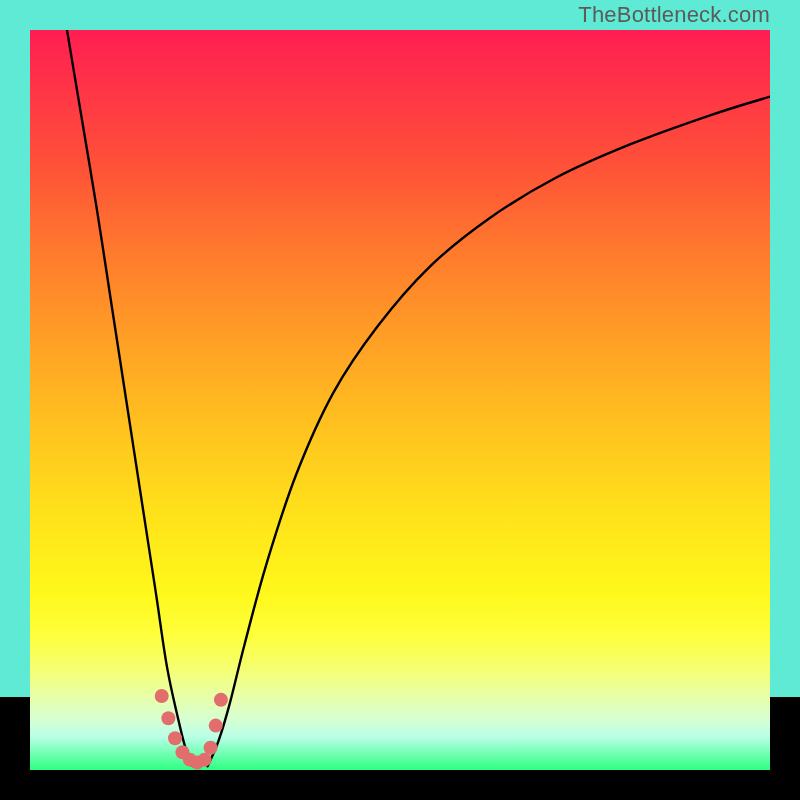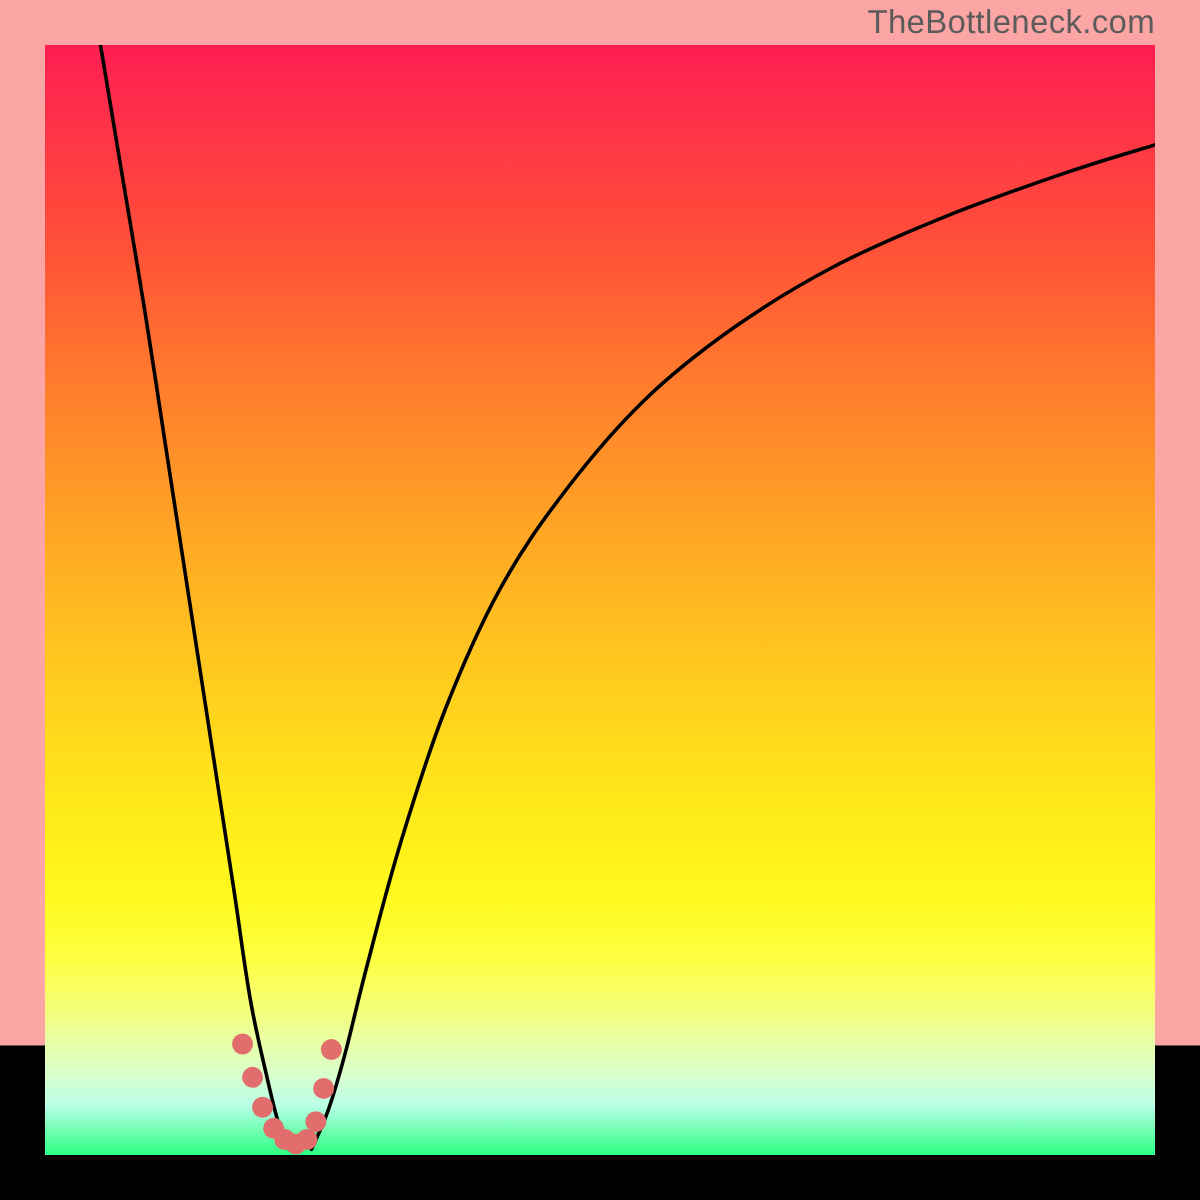--- a/index.html
+++ b/index.html
@@ -8,21 +8,21 @@
     width: 800px;
     height: 800px;
     overflow: hidden;
     background: #000;
     font-family: Arial, Helvetica, sans-serif;
   }
   .frame {
     position: absolute;
     left: 0; top: 0;
     width: 800px; height: 697px;
-    background: #fca5a5;
+    background: #5eead4;
   }
   .plot-area {
     position: absolute;
     left: 30px;
     top: 30px;
     width: 740px;
     height: 740px;
     overflow: hidden;
   }
   .grad {

